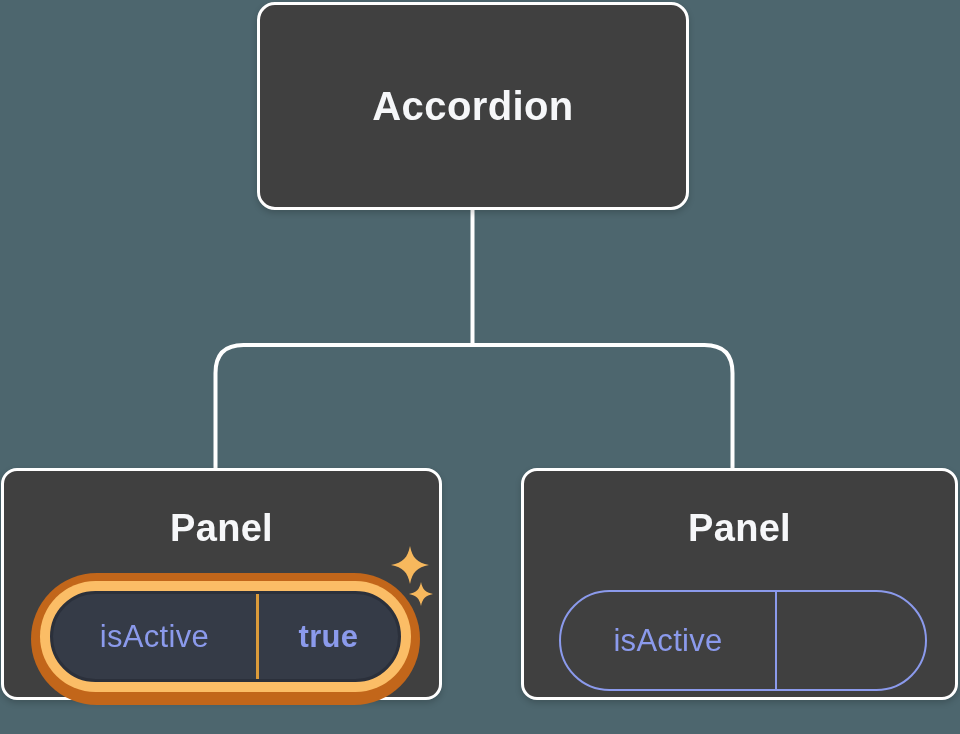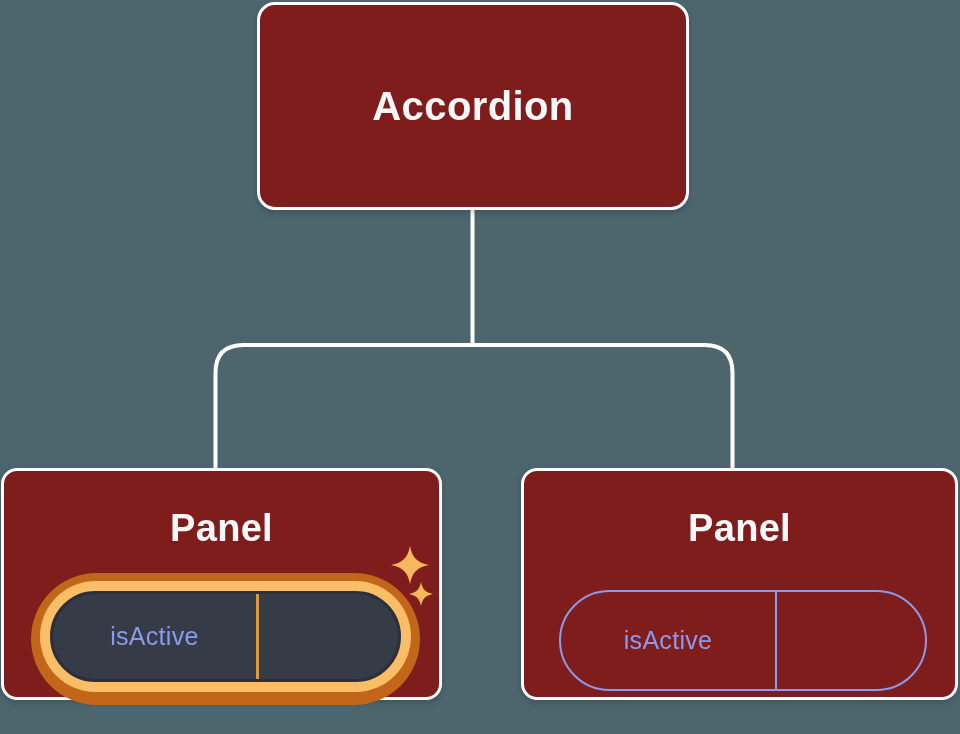--- a/index.html
+++ b/index.html
@@ -11,21 +11,21 @@
     overflow: hidden;
     font-family: "Liberation Sans", sans-serif;
   }
   svg.layer {
     position: absolute;
     left: 0; top: 0;
     pointer-events: none;
   }
   .node {
     position: absolute;
-    background: #7f1d1d;
+    background: #404040;
     border: 3px solid #FFFFFF;
     box-sizing: border-box;
     box-shadow: 0 3px 6px rgba(0,0,0,0.18);
   }
   .root-node {
     left: 257px; top: 2px;
     width: 432px; height: 208px;
     border-radius: 18px;
     display: flex; align-items: center; justify-content: center;
   }
@@ -89,21 +89,21 @@
     display: flex;
     align-items: stretch;
     box-sizing: border-box;
     overflow: hidden;
   }
   .seg {
     display: flex;
     align-items: center;
     justify-content: center;
     color: #8B9AEC;
-    font-size: 25px;
+    font-size: 31px;
     letter-spacing: 0.3px;
   }
   .seg-name  { flex: 0 0 58.8%; }
   .seg-value { flex: 1 1 auto; }
   .seg-value.bold { font-weight: 700; }
   .divider-orange { width: 3px; background: #DC9B3A; }
   .divider-purple { width: 2px; background: #8B9AEC; }
   .sparkles {
     position: absolute;
     left: 384px; top: 74px; 
@@ -125,20 +125,21 @@
   </div>
 
   <div class="node panel-node panel-left">
     <div class="panel-title">Panel</div>
 
     <div class="pill-glow">
       <div class="pill-glow-inner">
         <div class="pill-core">
           <div class="seg seg-name">isActive</div>
           <div class="divider-orange"></div>
+          <div class="seg seg-value bold">true</div>
         </div>
       </div>
     </div>
 
     <svg class="sparkles" viewBox="0 0 48 64">
       <path fill="#F7B85D" transform="translate(3,1)" d="M19,0 C21.5,12 26,16.5 38,19 C26,21.5 21.5,26 19,38 C16.5,26 12,21.5 0,19 C12,16.5 16.5,12 19,0 Z"></path>
       <path fill="#F7B85D" transform="translate(21,37)" d="M12,0 C13.6,7.6 16.4,10.4 24,12 C16.4,13.6 13.6,16.4 12,24 C10.4,16.4 7.6,13.6 0,12 C7.6,10.4 10.4,7.6 12,0 Z"></path>
     </svg>
   </div>
 

